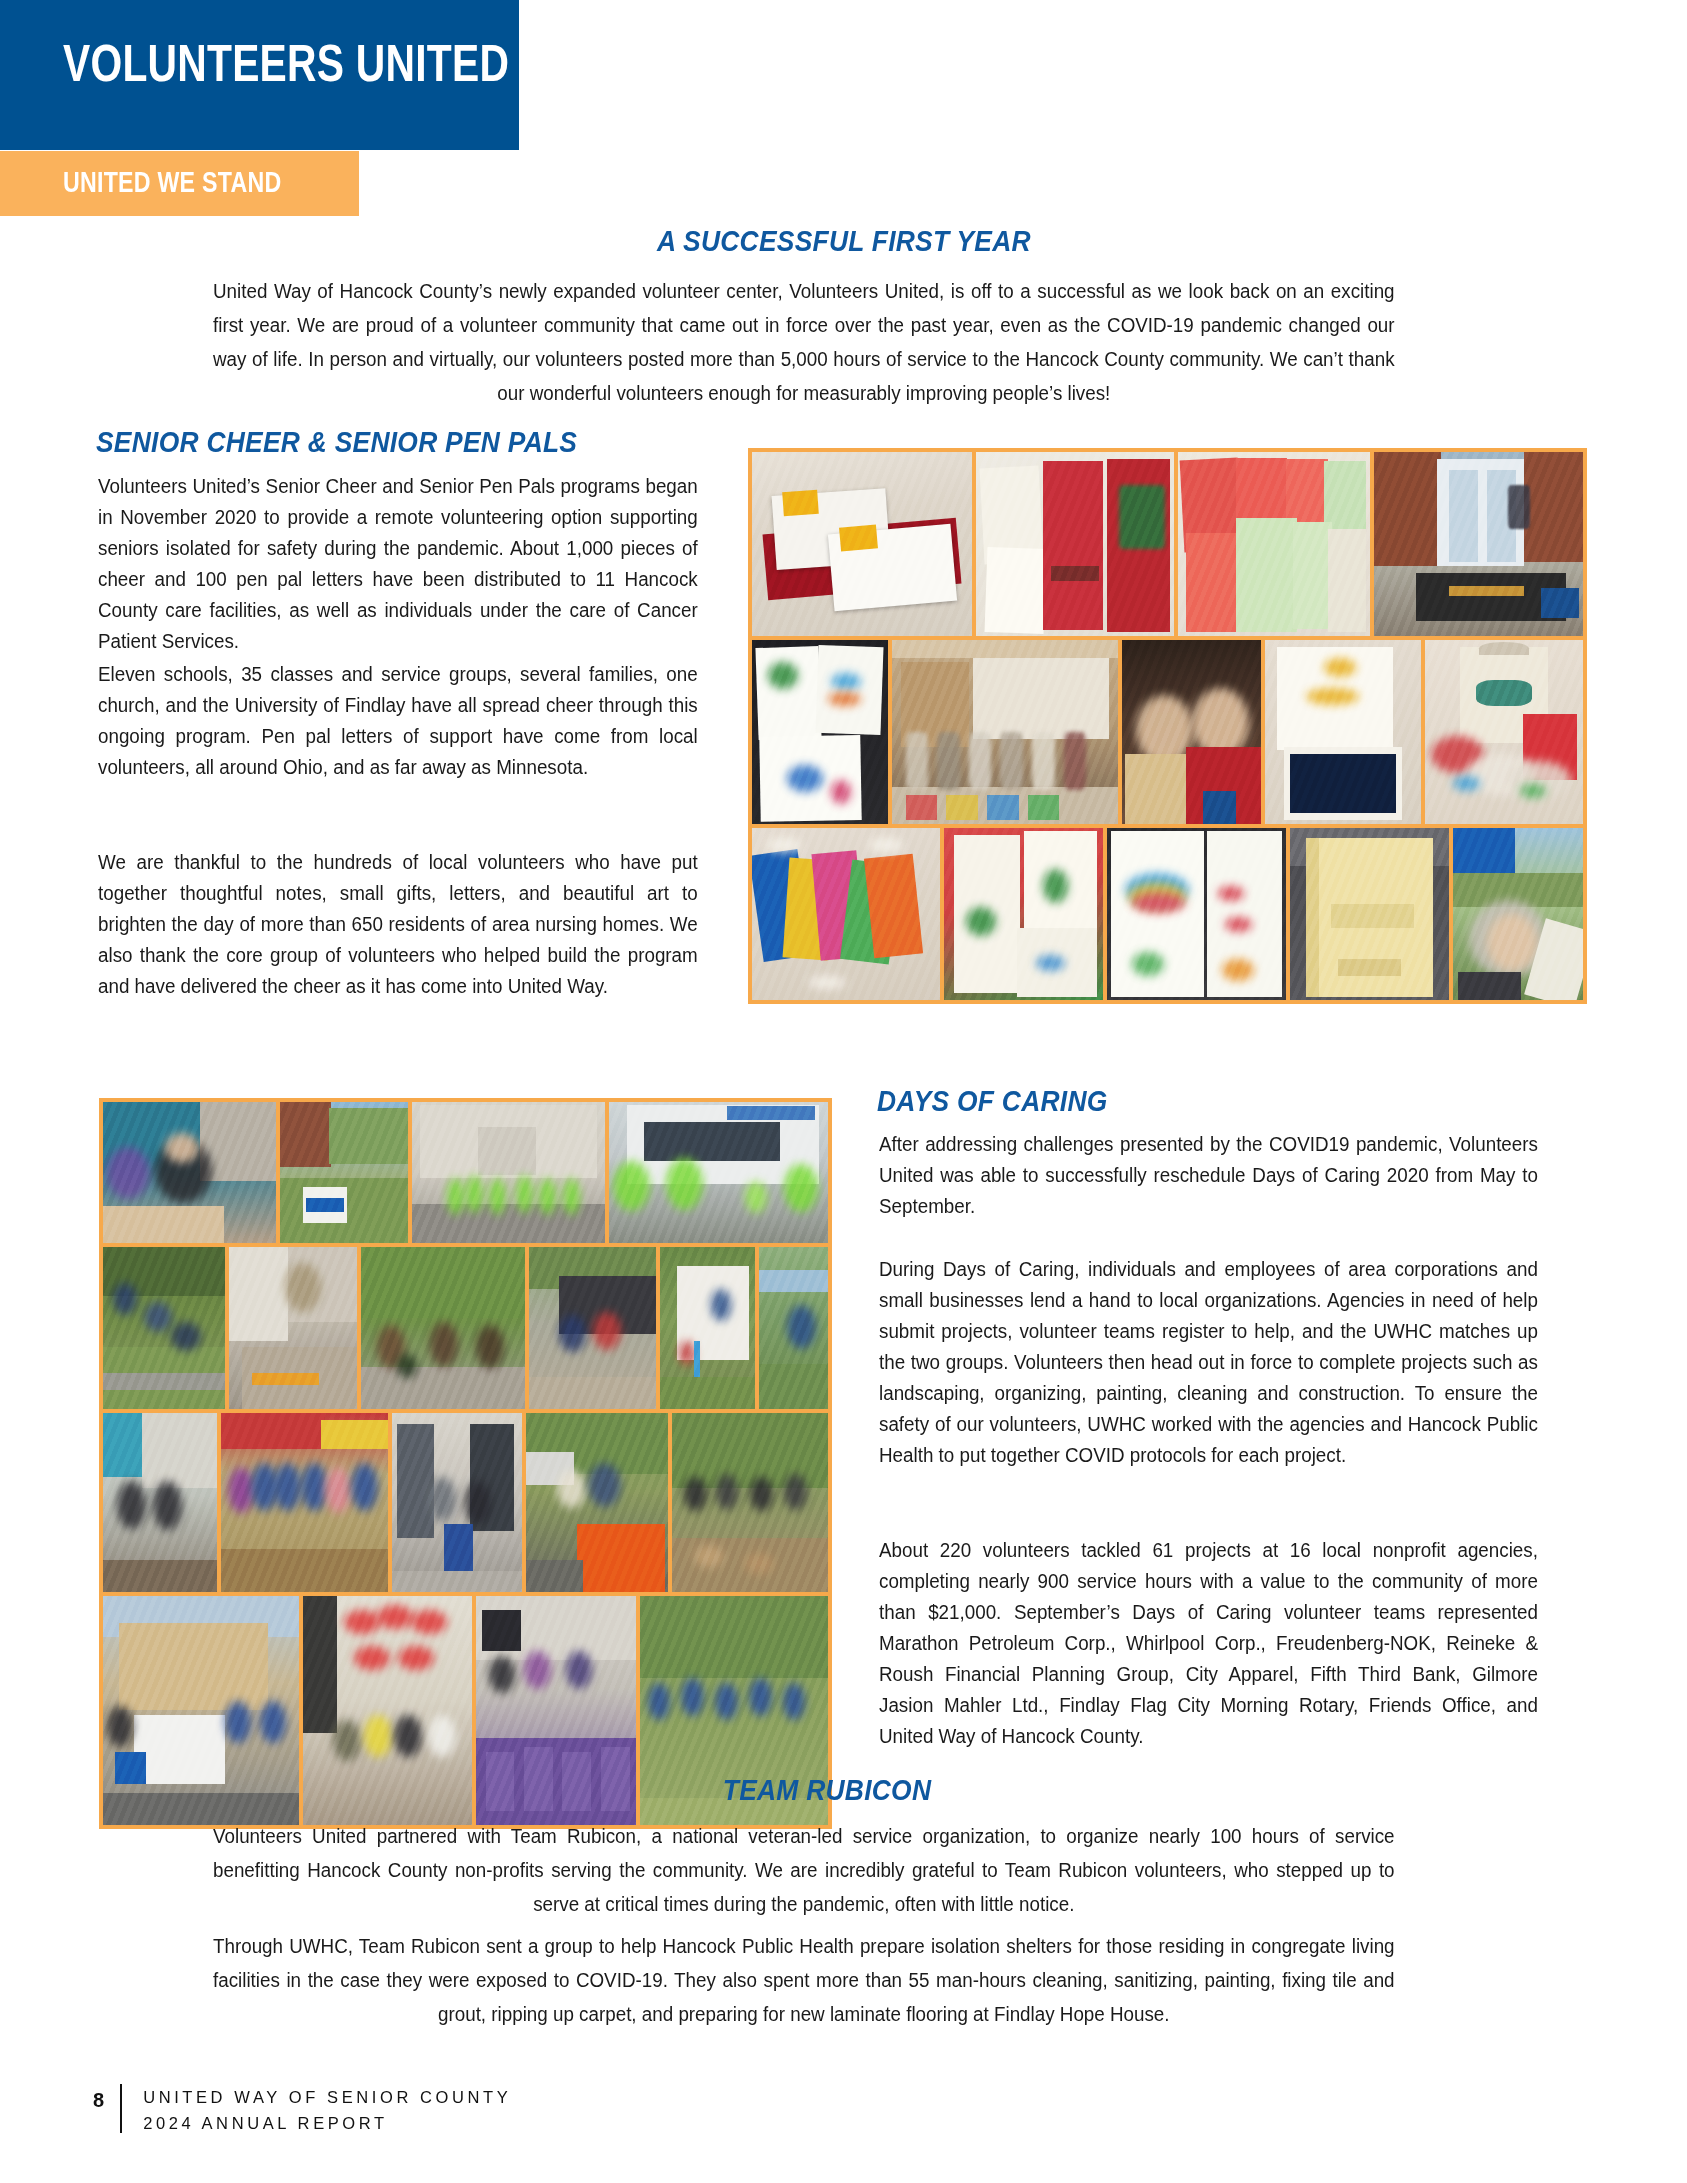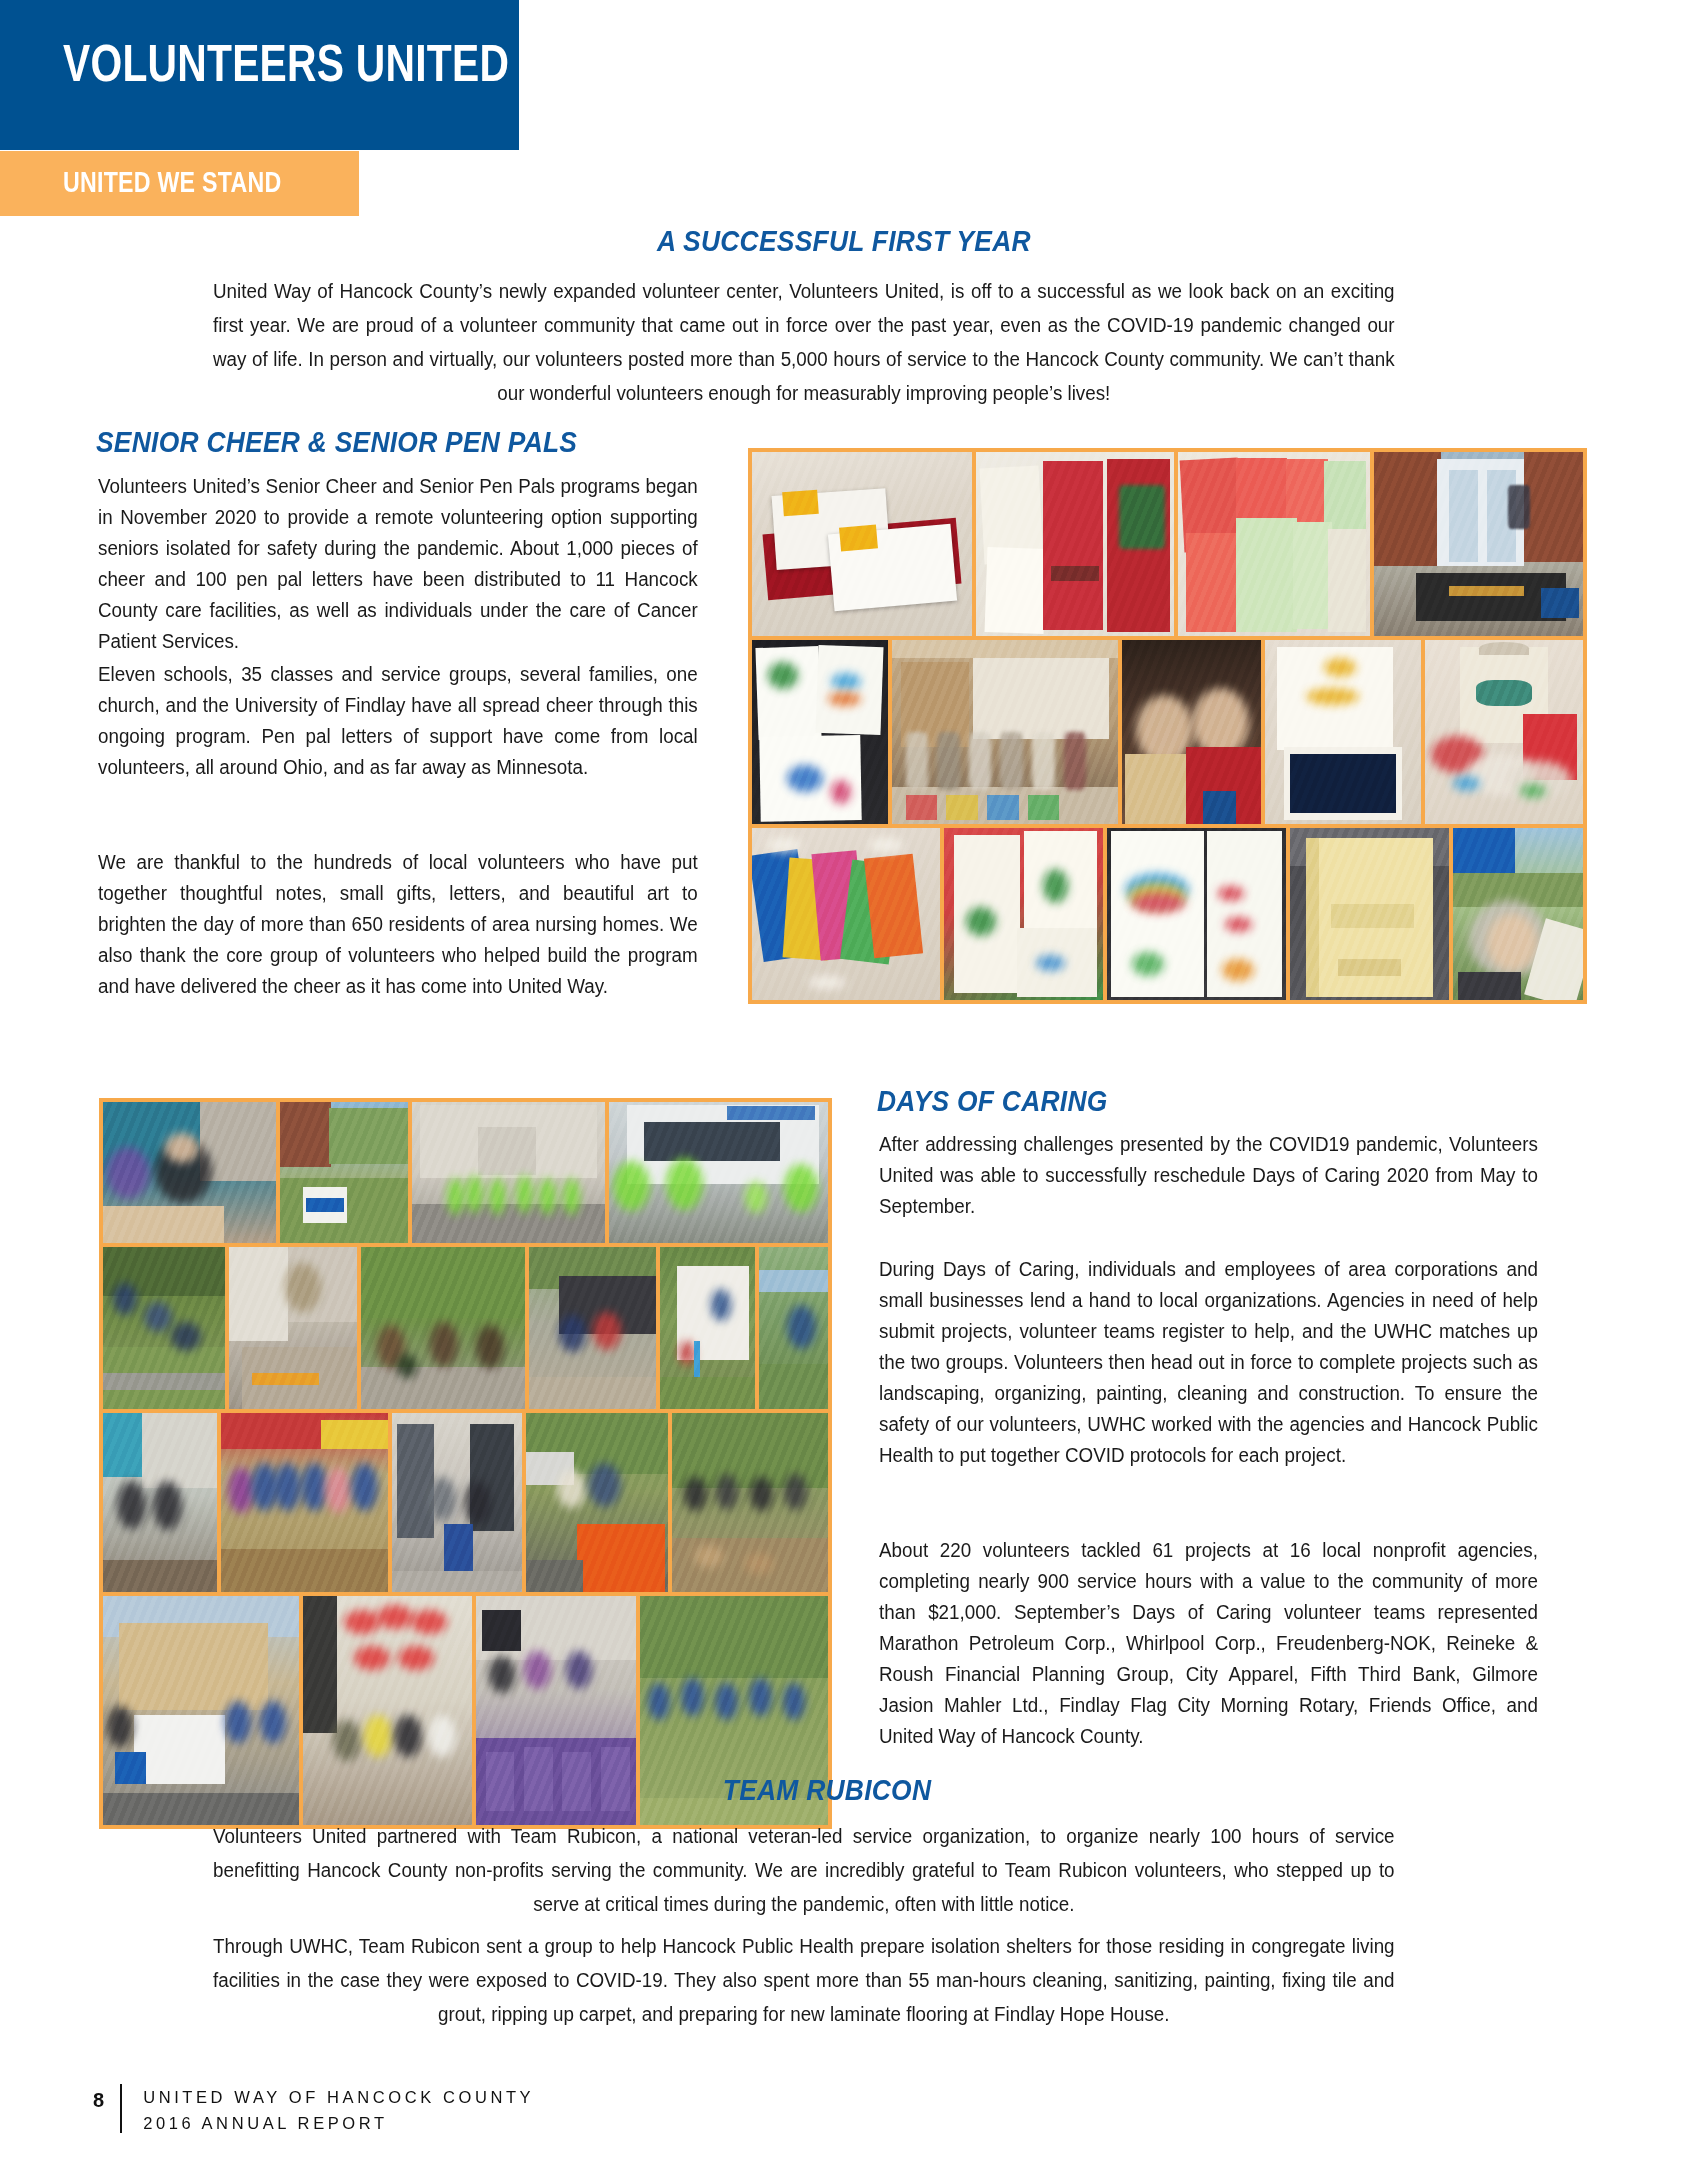--- a/index.html
+++ b/index.html
@@ -523,17 +523,17 @@
 <div class="abs sec-head center" style="left:827px; top:1773px; transform:translateX(-50%) scaleX(0.88); font-size:30px;">TEAM RUBICON</div>
 
 <div class="abs body-p" style="left:213px; top:1819px; width:1257px; text-align:justify; text-align-last:center; line-height:34px;">Volunteers United partnered with Team Rubicon, a national veteran-led service organization, to organize nearly 100 hours of service benefitting Hancock County non-profits serving the community. We are incredibly grateful to Team Rubicon volunteers, who stepped up to serve at critical times during the pandemic, often with little notice.</div>
 
 <div class="abs body-p" style="left:213px; top:1929px; width:1257px; text-align:justify; text-align-last:center; line-height:34px;">Through UWHC, Team Rubicon sent a group to help Hancock Public Health prepare isolation shelters for those residing in congregate living facilities in the case they were exposed to COVID-19. They also spent more than 55 man-hours cleaning, sanitizing, painting, fixing tile and grout, ripping up carpet, and preparing for new laminate flooring at Findlay Hope House.</div>
 
 <div id="footer">
   <div id="footer-page">8</div>
   <div id="footer-rule"></div>
   <div>
-    <div class="footer-line">UNITED WAY OF HANCOCK COUNTY</div>
-    <div class="footer-line">2016 ANNUAL REPORT</div>
+    <div class="footer-line">UNITED WAY OF SENIOR COUNTY</div>
+    <div class="footer-line">2024 ANNUAL REPORT</div>
   </div>
 </div>
 
 
 </body></html>

